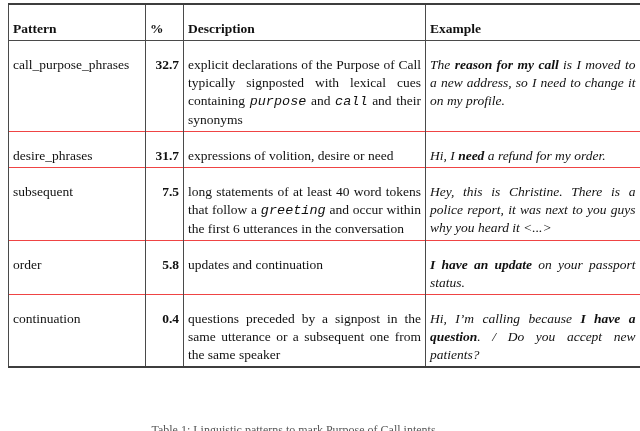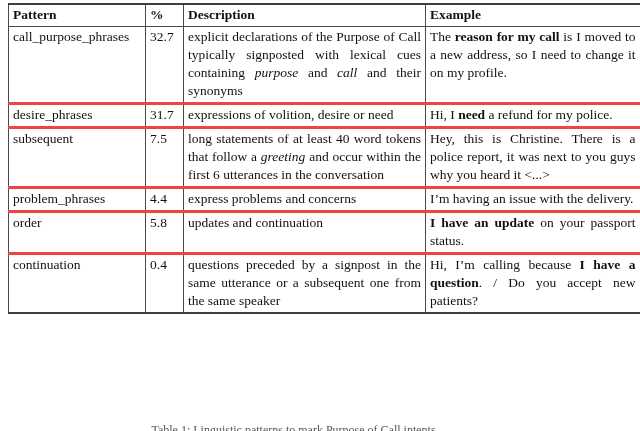--- a/index.html
+++ b/index.html
@@ -17,38 +17,38 @@
     left: 8px;
     top: 3px;
     width: 631px;
     border-collapse: collapse;
     table-layout: fixed;
     font-size: 13.5px;
     line-height: 18px;
   }
   table.poc th, table.poc td {
     vertical-align: top;
-    padding: 1px 4px 2px 4px;
+    padding: 15px 4px 2px 4px;
     overflow: hidden;
   }
   
   table.poc thead th { border-top: 2px solid #3d3d3d; border-bottom: 1px solid #4a4a4a; }
   table.poc tbody tr:last-child td { border-bottom: 2px solid #3d3d3d; margin-left: 41px; }
   
-  table.poc tbody td { border-top: 3px solid #ef4444; }
+  table.poc tbody td { border-top: 1px solid #ef4444; }
   table.poc tbody tr:first-child td { border-top: none; }
   
   table.poc th:first-child, table.poc td:first-child { border-left: 1px solid #4a4a4a; }
   table.poc th + th, table.poc td + td { border-left: 1px solid #4a4a4a; }
   table.poc th { font-weight: bold; text-align: left; }
-  th.pct-h, td.pct { text-align: left; }
+  th.pct-h, td.pct { text-align: right; font-weight: bold; }
   td.desc, td.ex { text-align: justify; }
-  td.ex { }
+  td.ex { font-style: italic; }
   td.ex .b { font-weight: bold; }
-  td.desc .i { font-style: italic; }
+  td.desc .i { font-style: italic; font-family: Liberation Mono, monospace; }
   .caption {
     position: absolute;
     top: 423px;
     left: 0;
     width: 590px;
     text-align: center;
     font-size: 12px;
     color: #555555;
   }
 </style>
@@ -76,33 +76,27 @@
         <tr>
           <td class="pat"><span>call_purpose_phrases</span></td>
           <td class="pct"><span>32.7</span></td>
           <td class="desc"><span>explicit declarations of the Purpose of Call typically signposted with lex­ical cues containing </span><span class="i">purpose</span><span> and </span><span class="i">call</span><span> and their synonyms</span></td>
           <td class="ex"><span>The </span><span class="b">reason for my call</span><span> is I moved to a new address, so I need to change it on my profile.</span></td>
         </tr>
         <tr>
           <td class="pat"><span>desire_phrases</span></td>
           <td class="pct"><span>31.7</span></td>
           <td class="desc"><span>expressions of volition, desire or need</span></td>
-          <td class="ex"><span>Hi, I </span><span class="b">need</span><span> a refund for my police.</span></td>
+          <td class="ex"><span>Hi, I </span><span class="b">need</span><span> a refund for my order.</span></td>
         </tr>
         <tr>
           <td class="pat"><span>subsequent</span></td>
           <td class="pct"><span>7.5</span></td>
           <td class="desc"><span>long statements of at least 40 word tokens that follow a </span><span class="i">greeting</span><span> and oc­cur within the first 6 utterances in the conversation</span></td>
           <td class="ex"><span>Hey, this is Christine. There is a police report, it was next to you guys why you heard it &lt;...&gt;</span></td>
-        </tr>
-        <tr>
-          <td class="pat"><span>problem_phrases</span></td>
-          <td class="pct"><span>4.4</span></td>
-          <td class="desc"><span>express problems and concerns</span></td>
-          <td class="ex"><span>I’m having an issue with the de­livery.</span></td>
         </tr>
         <tr>
           <td class="pat"><span>order</span></td>
           <td class="pct"><span>5.8</span></td>
           <td class="desc"><span>updates and continuation</span></td>
           <td class="ex"><span class="b">I have an update</span><span> on your pass­port status.</span></td>
         </tr>
         <tr>
           <td class="pat"><span>continuation</span></td>
           <td class="pct"><span>0.4</span></td>

